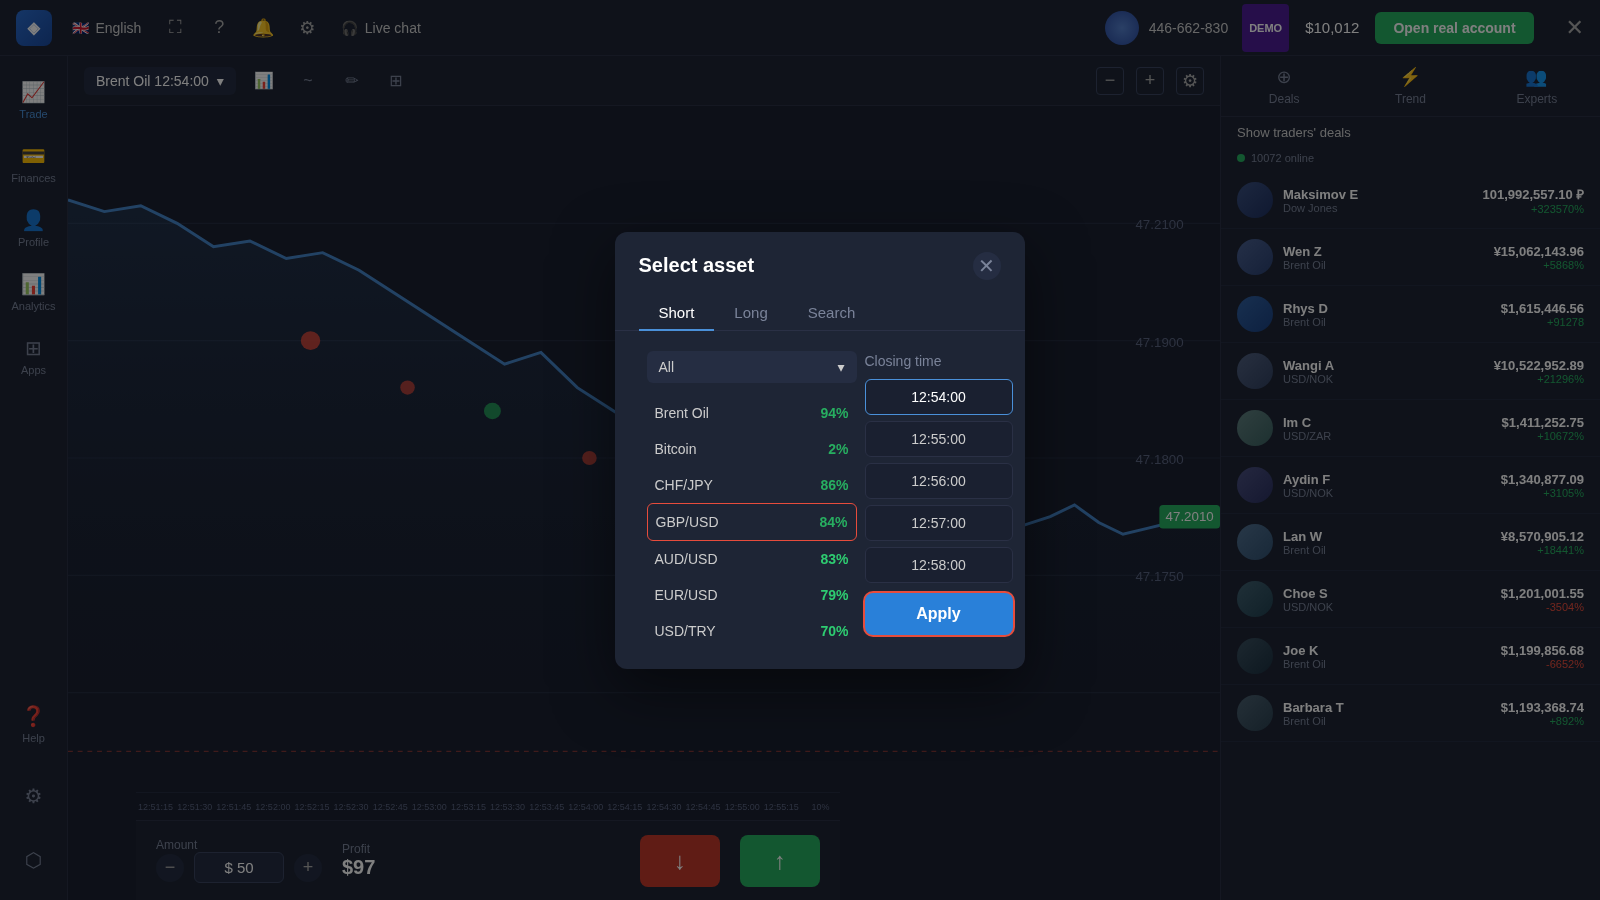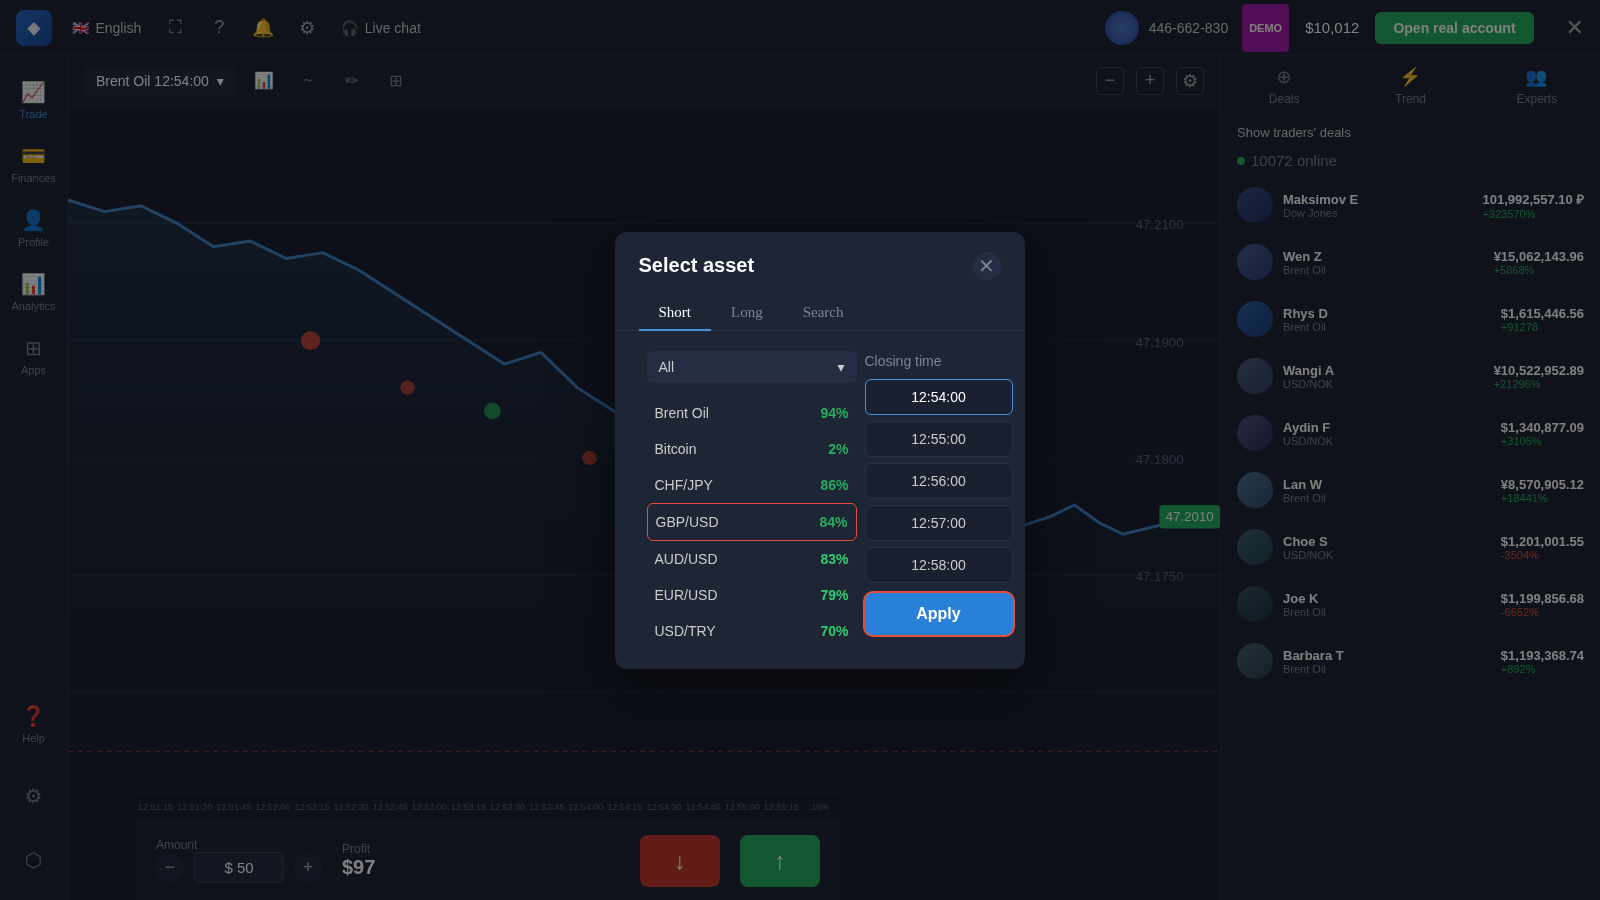--- a/index.html
+++ b/index.html
@@ -42,21 +42,21 @@
     }
     .topbar-user {
       display: flex; align-items: center; gap: 10px;
     }
     .topbar-avatar {
       width: 34px; height: 34px; border-radius: 50%;
       background: radial-gradient(circle, #5580cc, #2a4a9e);
     }
     .topbar-userid { font-size: 14px; color: #ccc; }
     .topbar-demo {
-      background: #a21caf; color: #fff; font-size: 11px; font-weight: bold;
+      background: #4c1d95; color: #fff; font-size: 11px; font-weight: bold;
       padding: 18px 7px; border-radius: 4px; margin-left: 4px;
     }
     .topbar-balance { font-size: 15px; color: #fff; font-weight: 500; }
     .topbar-open-btn {
       background: #27ae60; color: #fff; border: none; border-radius: 6px;
       padding: 8px 18px; font-size: 14px; font-weight: 600; cursor: pointer;
     }
     .topbar-close { color: #aaa; font-size: 22px; cursor: pointer; margin-left: 16px; }
 
     
@@ -100,34 +100,34 @@
       flex: 1; display: flex; flex-direction: column; align-items: center;
       padding: 10px 0; cursor: pointer; color: #7a8399; font-size: 12px; gap: 4px;
     }
     .rp-tab .rp-icon { font-size: 18px; }
     .show-traders {
       padding: 8px 16px;
       font-size: 13px; color: #ccc;
       display: flex; align-items: center; gap: 8px;
     }
     .online-dot { width: 8px; height: 8px; background: #27ae60; border-radius: 50%; }
-    .online-count { font-size: 15px; color: #7a8399; }
+    .online-count { font-size: 11px; color: #7a8399; }
     .trader-item {
       display: flex; align-items: center; padding: 10px 16px; gap: 10px;
       border-bottom: 1px solid #252d40; cursor: pointer;
     }
     .trader-avatar {
       width: 36px; height: 36px; border-radius: 50%;
       background: linear-gradient(135deg, #3a5080, #1e3060);
       flex-shrink: 0;
     }
     .trader-info { flex: 1; }
     .trader-name { font-size: 13px; font-weight: 600; }
     .trader-asset { font-size: 11px; color: #7a8399; }
-    .trader-amount { text-align: left; }
+    .trader-amount { text-align: right; }
     .trader-value { font-size: 13px; font-weight: 600; }
     .trader-change { font-size: 11px; color: #27ae60; }
     .trader-change.neg { color: #e74c3c; }
 
     
     .chart-area {
       position: absolute;
       left: 68px; top: 56px;
       right: 380px;
       bottom: 0;
@@ -229,21 +229,20 @@
     }
     .modal-title { font-size: 20px; font-weight: 600; }
     .modal-close {
       width: 28px; height: 28px; display: flex; align-items: center; justify-content: center;
       color: #7a8399; cursor: pointer; font-size: 20px;
       background: #252d42; border-radius: 50%;
     }
     .modal-tabs {
       display: flex; padding: 0 24px; gap: 0;
       border-bottom: 1px solid #2a3045;
-      font-family: Liberation Serif, serif;
     }
     .modal-tab {
       padding: 8px 20px; cursor: pointer; font-size: 15px; color: #7a8399;
       border-bottom: 2px solid transparent; margin-bottom: -1px;
     }
     .modal-tab.active { color: #fff; border-bottom: 2px solid #4a90d9; }
     .modal-body {
       display: flex; padding: 20px 0;
     }
     .modal-left {
@@ -514,20 +513,31 @@
       <div class="trader-info">
         <div class="trader-name">Wangi A</div>
         <div class="trader-asset">USD/NOK</div>
       </div>
       <div class="trader-amount">
         <div class="trader-value">¥10,522,952.89</div>
         <div class="trader-change">+21296%</div>
       </div>
     </div>
     <div class="trader-item">
+      <div class="trader-avatar" style="background:linear-gradient(135deg,#608080,#3a6060);"></div>
+      <div class="trader-info">
+        <div class="trader-name">Im C</div>
+        <div class="trader-asset">USD/ZAR</div>
+      </div>
+      <div class="trader-amount">
+        <div class="trader-value">$1,411,252.75</div>
+        <div class="trader-change">+10672%</div>
+      </div>
+    </div>
+    <div class="trader-item">
       <div class="trader-avatar" style="background:linear-gradient(135deg,#4a5080,#2a3060);"></div>
       <div class="trader-info">
         <div class="trader-name">Aydin F</div>
         <div class="trader-asset">USD/NOK</div>
       </div>
       <div class="trader-amount">
         <div class="trader-value">$1,340,877.09</div>
         <div class="trader-change">+3105%</div>
       </div>
     </div>

